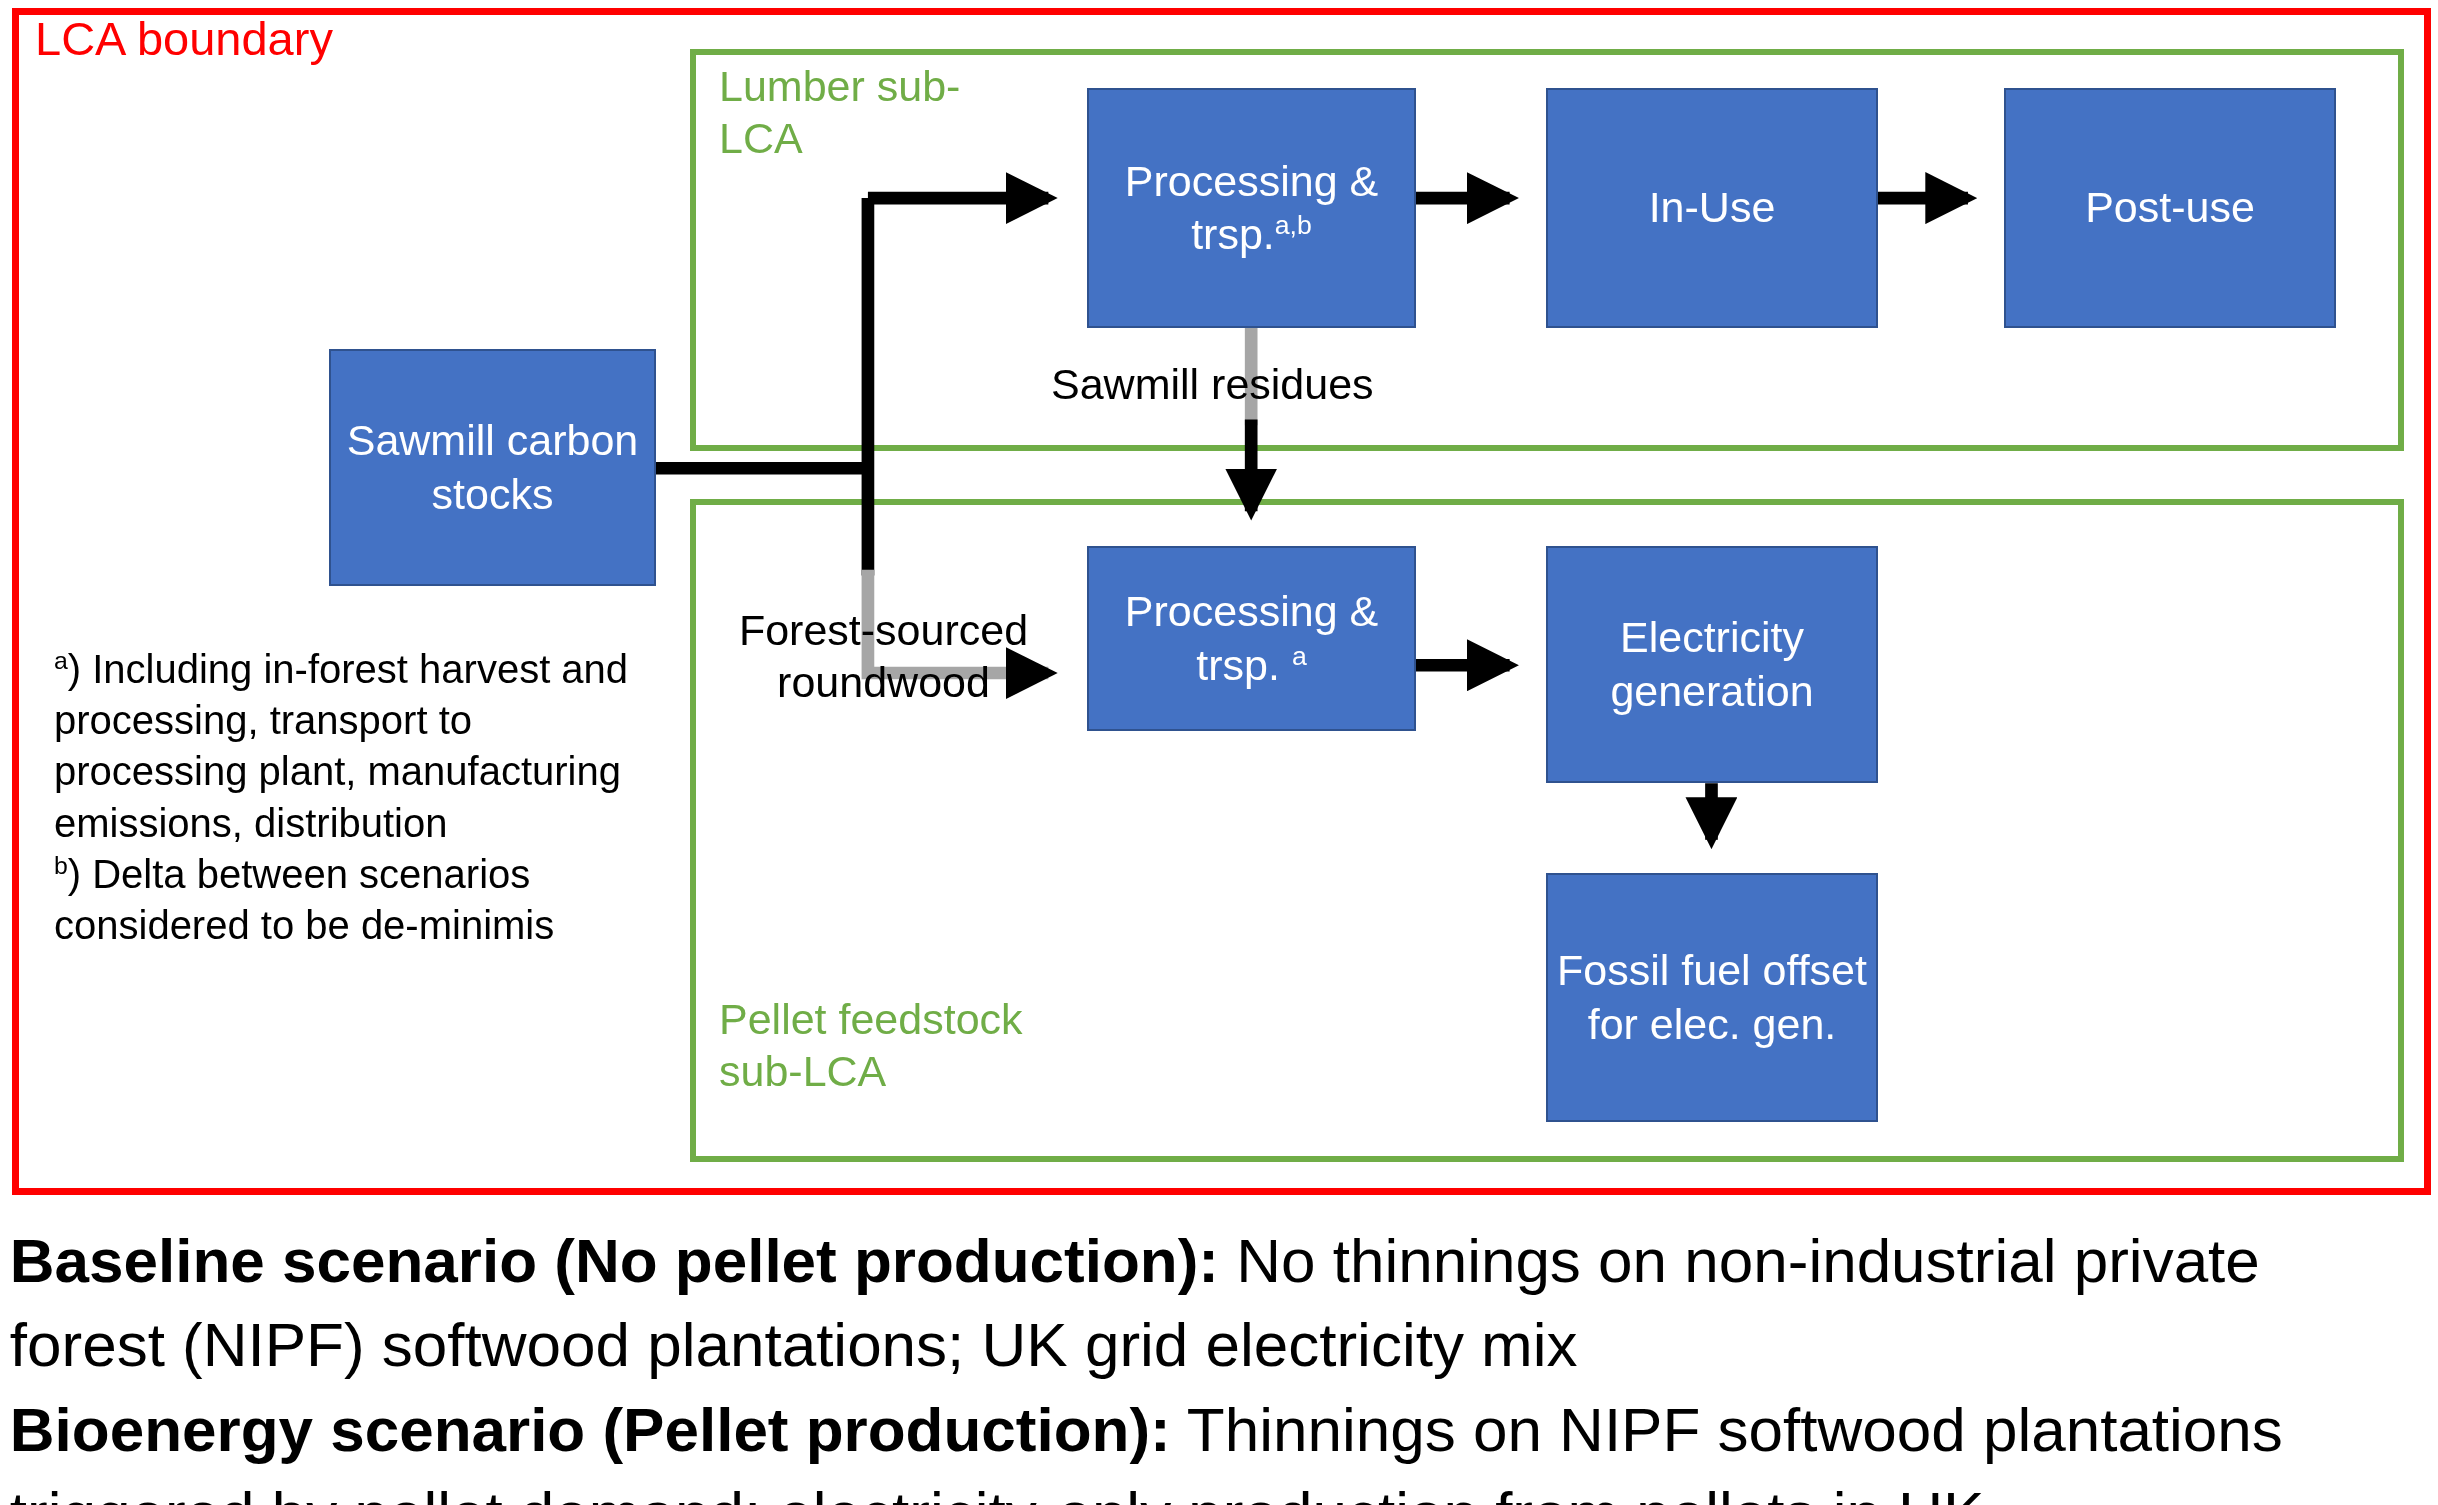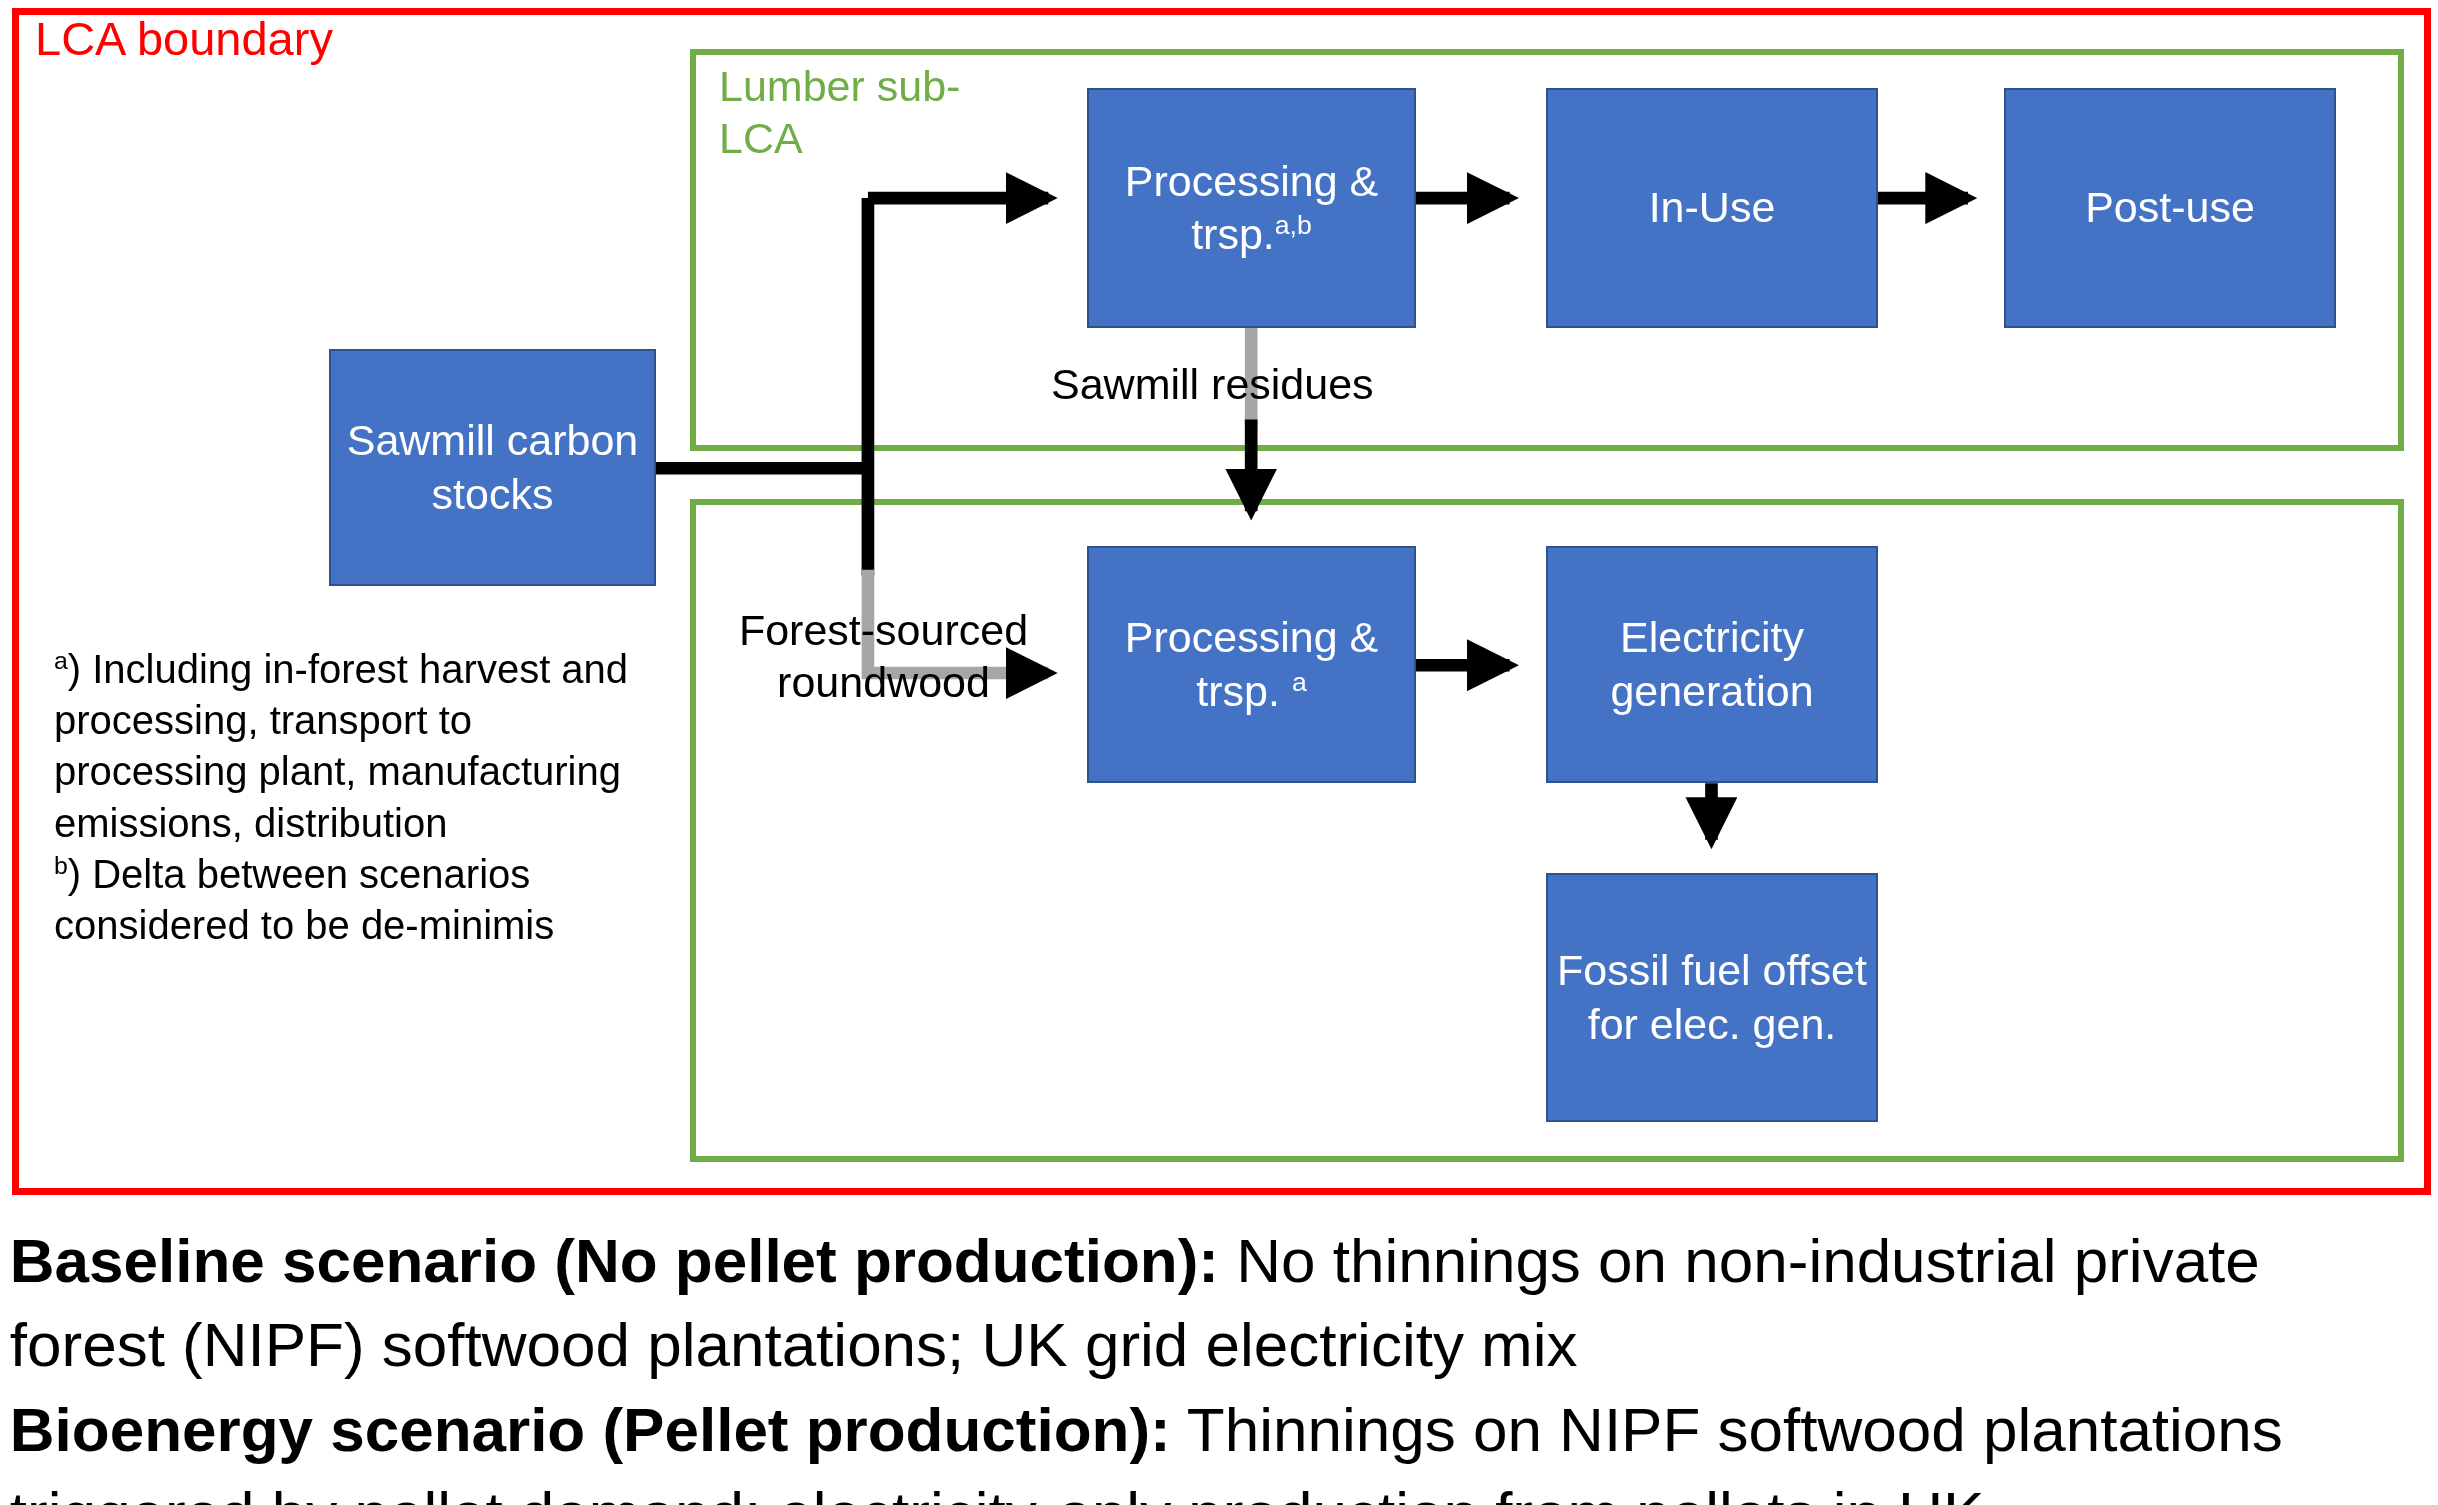--- a/index.html
+++ b/index.html
@@ -90,21 +90,21 @@
   .pbox sup {
     font-size: 0.62em;
     vertical-align: super;
     line-height: 0;
   }
 
   #box-forest      { left: 329px;  top: 349px; width: 327px; height: 237px; }
   #box-proc-lumber { left: 1087px; top: 88px;  width: 329px; height: 240px; }
   #box-inuse       { left: 1546px; top: 88px;  width: 332px; height: 240px; }
   #box-postuse     { left: 2004px; top: 88px;  width: 332px; height: 240px; }
-  #box-proc-pellet { left: 1087px; top: 546px; width: 329px; height: 237px; }
+  #box-proc-pellet { left: 1087px; top: 546px; width: 329px; height: 185px; }
   #box-elecgen     { left: 1546px; top: 546px; width: 332px; height: 237px; }
   #box-fossil      { left: 1546px; top: 873px; width: 332px; height: 249px; }
 
   
   #wires {
     position: absolute;
     left: 0; top: 0;
     width: 2438px;
     height: 1506px;
     z-index: 4;
@@ -161,20 +161,21 @@
 
 <div id="stage">
 
   <div class="lca-frame"></div>
   <div class="lca-label">LCA boundary</div>
 
   <div class="sub-frame" id="lumber-frame"></div>
   <div class="sub-label" id="lumber-label">Lumber sub-LCA</div>
 
   <div class="sub-frame" id="pellet-frame"></div>
+  <div class="sub-label" id="pellet-label">Pellet feedstock sub-LCA</div>
 
   <svg id="wires" viewBox="0 0 2500 1544" xmlns="http://www.w3.org/2000/svg">
     <defs>
       <marker id="ah-black" viewBox="0 0 10 10" refX="8.2" refY="5" markerWidth="4.1" markerHeight="4.1" orient="auto-start-reverse">
         <path d="M 0 0 L 10 5 L 0 10 z" fill="#000000"></path>
       </marker>
       <marker id="ah-black-dn" viewBox="0 0 10 10" refX="8.2" refY="5" markerWidth="4.1" markerHeight="4.1" orient="auto-start-reverse">
         <path d="M 0 0 L 10 5 L 0 10 z" fill="#000000"></path>
       </marker>
     </defs>

